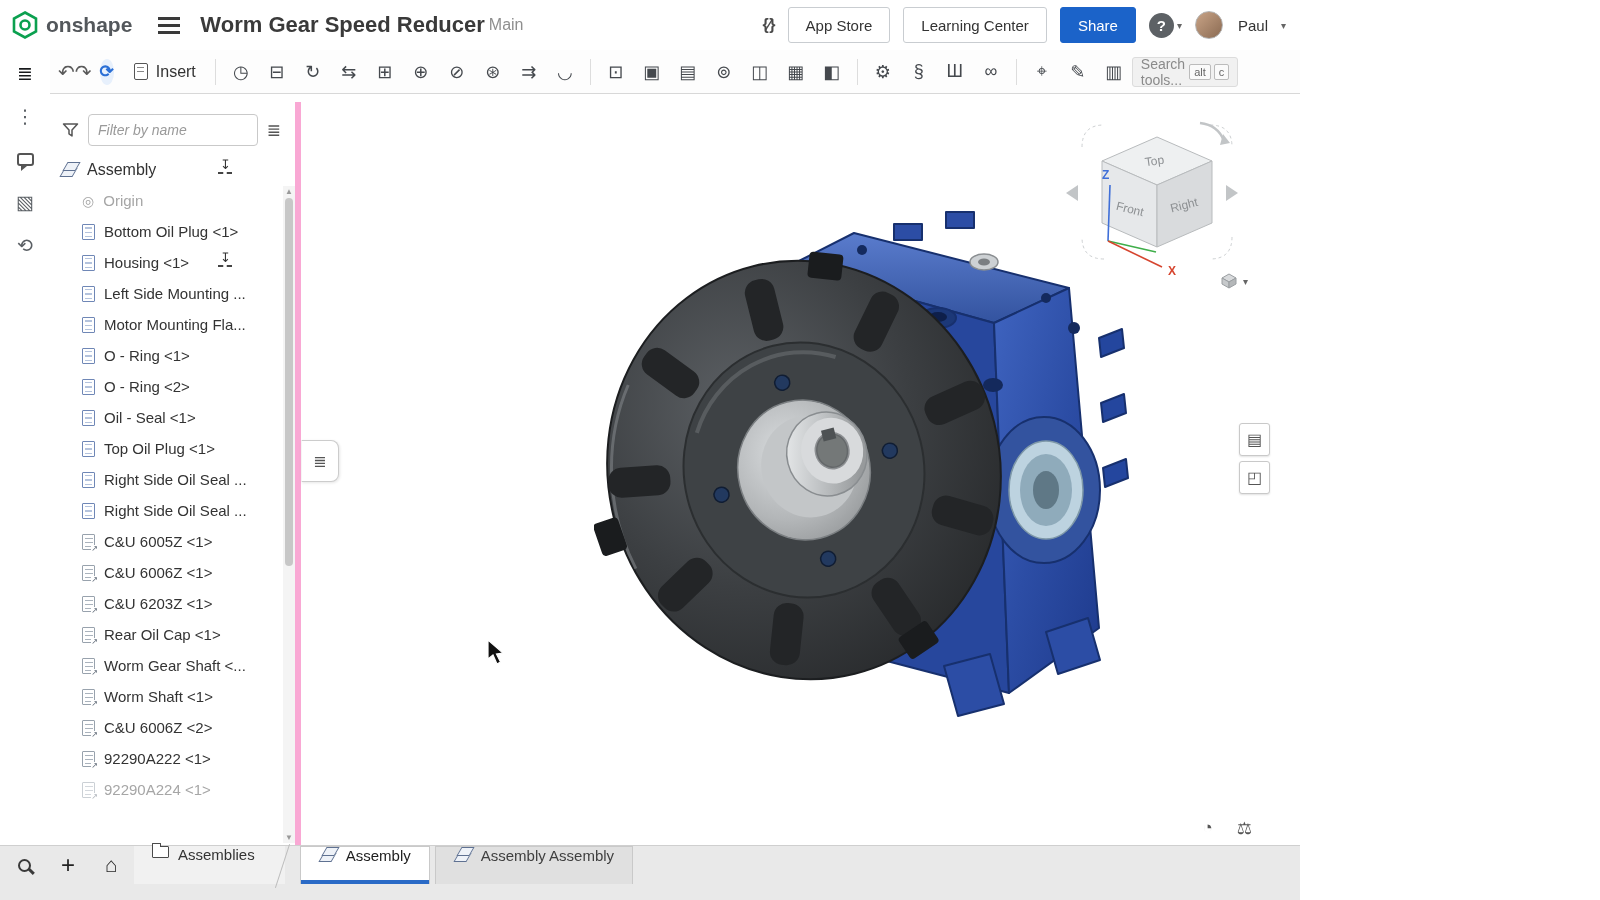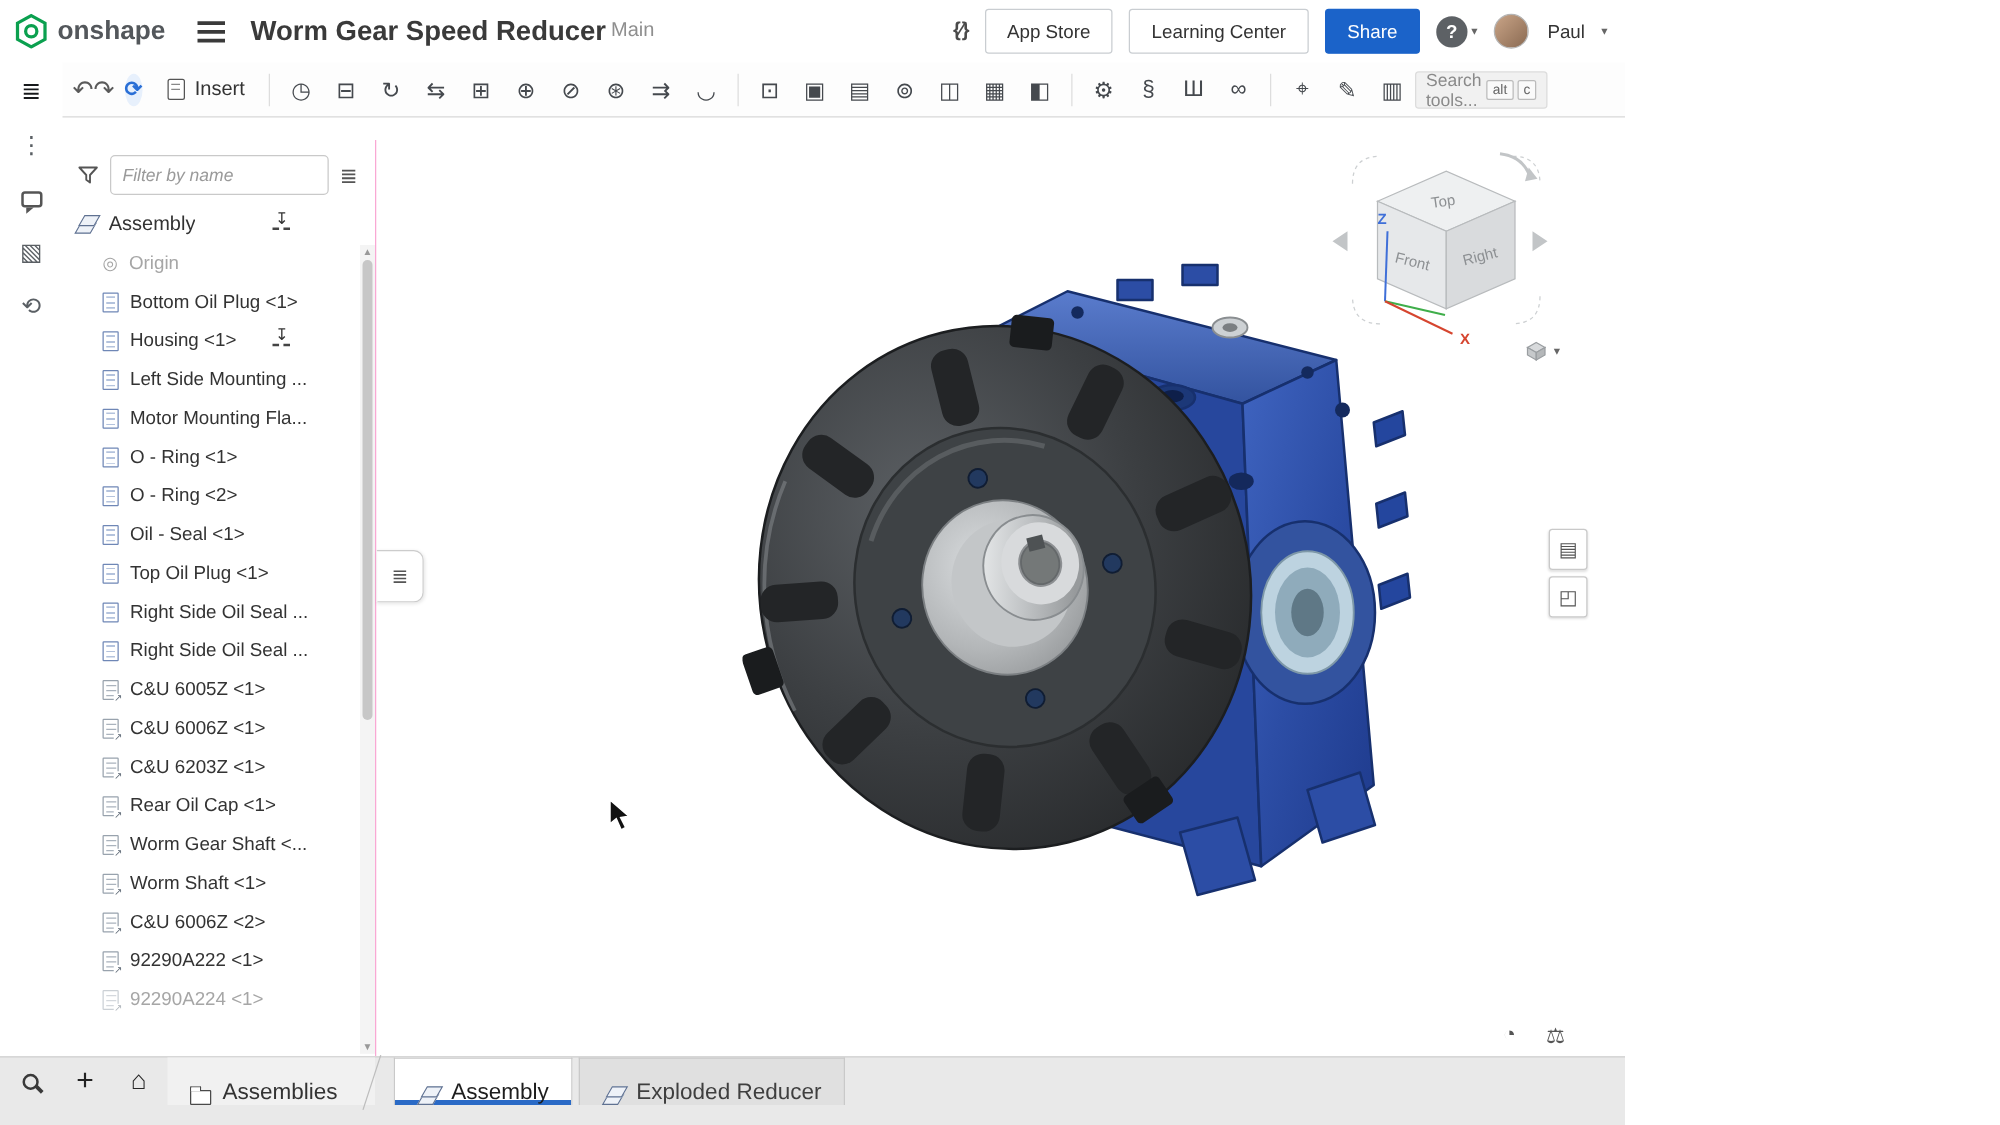--- a/index.html
+++ b/index.html
@@ -42,21 +42,21 @@
 
   
   .rail { position:absolute; left:0; top:50px; bottom:55px; width:50px; background:#fff; display:flex; flex-direction:column; align-items:center; padding-top:8px; gap:13px; }
   .rail-btn { width:34px; height:30px; display:flex; align-items:center; justify-content:center; background:none; border:none; }
   .rail-btn .glyph { font-size:19px; color:#5a5f64; }
   .rail-btn.active .glyph { color:#17191b; }
   .rail-btn[data-name="comments-icon"] .glyph { width:17px; height:13px; border:2px solid #555; border-radius:3px; position:relative; font-size:0; }
   .rail-btn[data-name="comments-icon"] .glyph::after { content:''; position:absolute; left:2px; bottom:-7px; border-top:5px solid #555; border-right:6px solid transparent; }
 
   
-  .ipanel { position:absolute; left:50px; top:112px; width:251px; bottom:55px; background:#fff; border-right:1px solid #f9a8d4; overflow:hidden; }
+  .ipanel { position:absolute; left:50px; top:102px; width:251px; bottom:55px; background:#fff; border-right:6px solid #f9a8d4; overflow:hidden; }
   .filter-row { display:flex; align-items:center; gap:9px; padding:12px 14px 8px 12px; }
   .filter-input { flex:1; height:32px; border:1px solid #c9c9c9; border-radius:4px; padding:0 9px; font-size:14px; font-family:"Liberation Sans",sans-serif; color:#333; outline:none; min-width:0; }
   .filter-input::placeholder { font-style:italic; color:#9a9a9a; }
   .list-ic { font-size:17px; color:#555; }
   .inst-heading { font-size:15px; font-weight:bold; color:#222; padding:8px 12px 10px; }
   .tree { position:relative; font-size:15px; color:#333; }
   .tree-row { display:flex; align-items:center; height:31px; padding-left:32px; gap:9px; position:relative; white-space:nowrap; }
   .tree-row.root { padding-left:10px; }
   .tree-row .lbl { overflow:hidden; max-width:150px; }
   .tree-row.muted { color:#a6a6a6; }
@@ -95,21 +95,21 @@
   .cursor { position:absolute; left:184px; top:544px; }
 
   
   .footer { position:absolute; left:0; right:0; bottom:0; height:55px; background:#e9e9e9; border-top:1px solid #cfcfcf; }
   .tabrow { display:flex; align-items:stretch; height:38px; }
   .f-search { width:48px; display:flex; align-items:center; justify-content:center; background:none; border:none; }
   .mag { position:relative; width:13px; height:13px; border:2px solid #3a3a3a; border-radius:50%; }
   .mag::after { content:''; position:absolute; width:7px; height:2.5px; background:#3a3a3a; transform:rotate(45deg); right:-6px; bottom:-3px; }
   .f-plus { width:40px; font-size:24px; color:#222; background:none; border:none; }
   .f-home { width:46px; font-size:21px; color:#262626; background:none; border:none; }
-  .ftab { display:flex; align-items:flex-end; gap:9px; padding:0 18px; font-size:18px; color:#333; position:relative; background:none; border:none; font-family:"Liberation Sans",sans-serif; }
+  .ftab { display:flex; align-items:flex-start; gap:9px; padding:0 18px; font-size:15px; color:#333; position:relative; background:none; border:none; font-family:"Liberation Sans",sans-serif; }
   .ftab.kind-folder { background:#f1f1f1; padding-right:30px; margin-right:10px; }
   .ftab.kind-folder::after { content:''; position:absolute; right:2px; top:-3px; height:46px; width:1px; background:#bdbdbd; transform:rotate(18deg); }
   .ftab.kind-assembly { border:1px solid #c9c9c9; border-bottom:none; background:#e0e0e0; margin-left:5px; color:#3f3f3f; }
   .ftab.kind-assembly.active { background:#fff; color:#1d1d1d; box-shadow:inset 0 -4px 0 #2a6ac6; }
   .kind-folder .ticon { position:relative; width:17px; height:12px; border:1.5px solid #4a4a4a; border-radius:1px; background:#fff; display:inline-block; }
   .kind-folder .ticon::before { content:''; position:absolute; top:-4.5px; left:-1.5px; width:7px; height:3px; border:1.5px solid #4a4a4a; border-bottom:none; border-radius:1px 1px 0 0; background:#fff; }
 </style>
 </head>
 <body>
 
@@ -535,19 +535,19 @@
           <button class="ftab kind-folder" data-name="tab-assemblies">
     <span class="ticon" data-name="tab-icon"></span>
     <span class="tlabel">Assemblies</span>
   </button>
           <button class="ftab active kind-assembly" data-name="tab-assembly">
     <span class="ticon" data-name="tab-icon"></span>
     <span class="tlabel">Assembly</span>
   </button>
           <button class="ftab kind-assembly" data-name="tab-exploded-assembly">
     <span class="ticon" data-name="tab-icon"></span>
-    <span class="tlabel">Exploded Reducer</span>
+    <span class="tlabel">Assembly Assembly</span>
   </button>
         </div>
     </div>
   </div>
 
 </div>
 
 </body></html>

